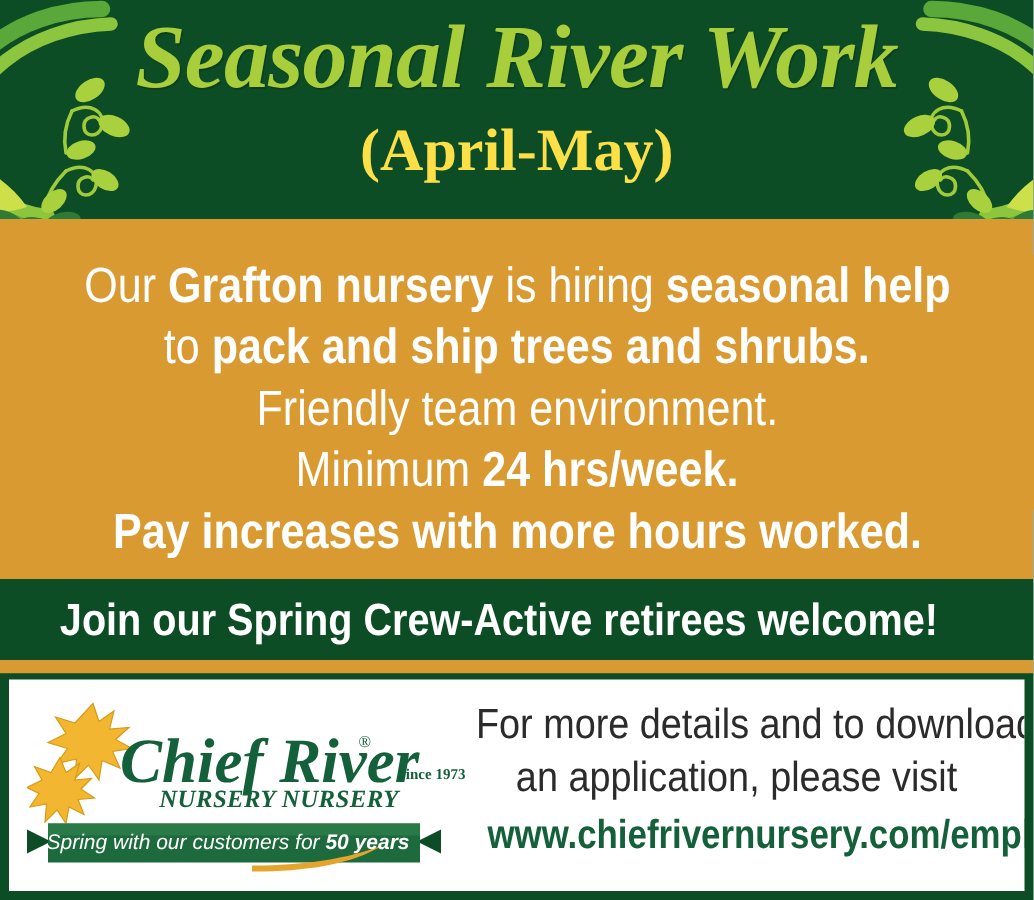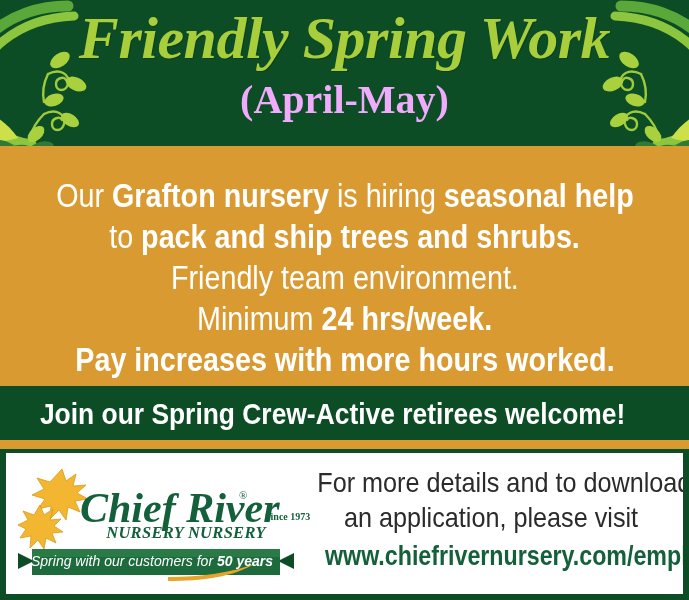--- a/index.html
+++ b/index.html
@@ -48,38 +48,38 @@
     font-size: 60px;
     letter-spacing: -0.5px;
     line-height: 1.0;
     text-shadow: 1px 1px 0 rgba(0,0,0,0.18);
   }
   .subtitle {
     position: absolute;
     left: 0; top: 80px;
     width: 689px;
     text-align: center;
-    color: #f0abfc;
+    color: #fde047;
     font-family: "Liberation Serif", "DejaVu Serif", serif;
     font-weight: bold;
     font-size: 40px;
     line-height: 1.0;
   }
 
   
   .body-panel {
     position: absolute;
     left: 0; top: 146px;
     width: 689px;
     height: 240px;
     background: #d99a32;
     display: flex;
     flex-direction: column;
     align-items: center;
-    justify-content: center;
+    justify-content: flex-start;
     padding-top: 23px;
     box-sizing: border-box;
   }
   .body-line {
     color: #ffffff;
     font-family: "Liberation Sans Narrow", "Liberation Sans", sans-serif;
     font-size: 33px;
     font-weight: 400;
     line-height: 41px;
     text-align: center;
@@ -283,21 +283,21 @@
           <g fill="#2f7a36">
             <ellipse cx="56" cy="160" rx="13" ry="7" transform="rotate(22 56 160)"></ellipse>
             <ellipse cx="76" cy="164" rx="13" ry="7" transform="rotate(10 76 164)"></ellipse>
             <ellipse cx="38" cy="152" rx="12" ry="6.5" transform="rotate(34 38 152)"></ellipse>
             <ellipse cx="94" cy="160" rx="12" ry="6.5" transform="rotate(-12 94 160)"></ellipse>
           </g>
         </g>
       </svg>
     </div>
 
-    <div class="title">Friendly Spring Work</div>
+    <div class="title">Seasonal River Work</div>
     <div class="subtitle">(April-May)</div>
   </div>
 
   <div class="body-panel">
     <div class="body-line">
       <span>Our </span><b>Grafton nursery</b><span> is hiring </span><b>seasonal help</b>
     </div>
     <div class="body-line">
       <span>to </span><b>pack and ship trees and shrubs.</b>
     </div>

